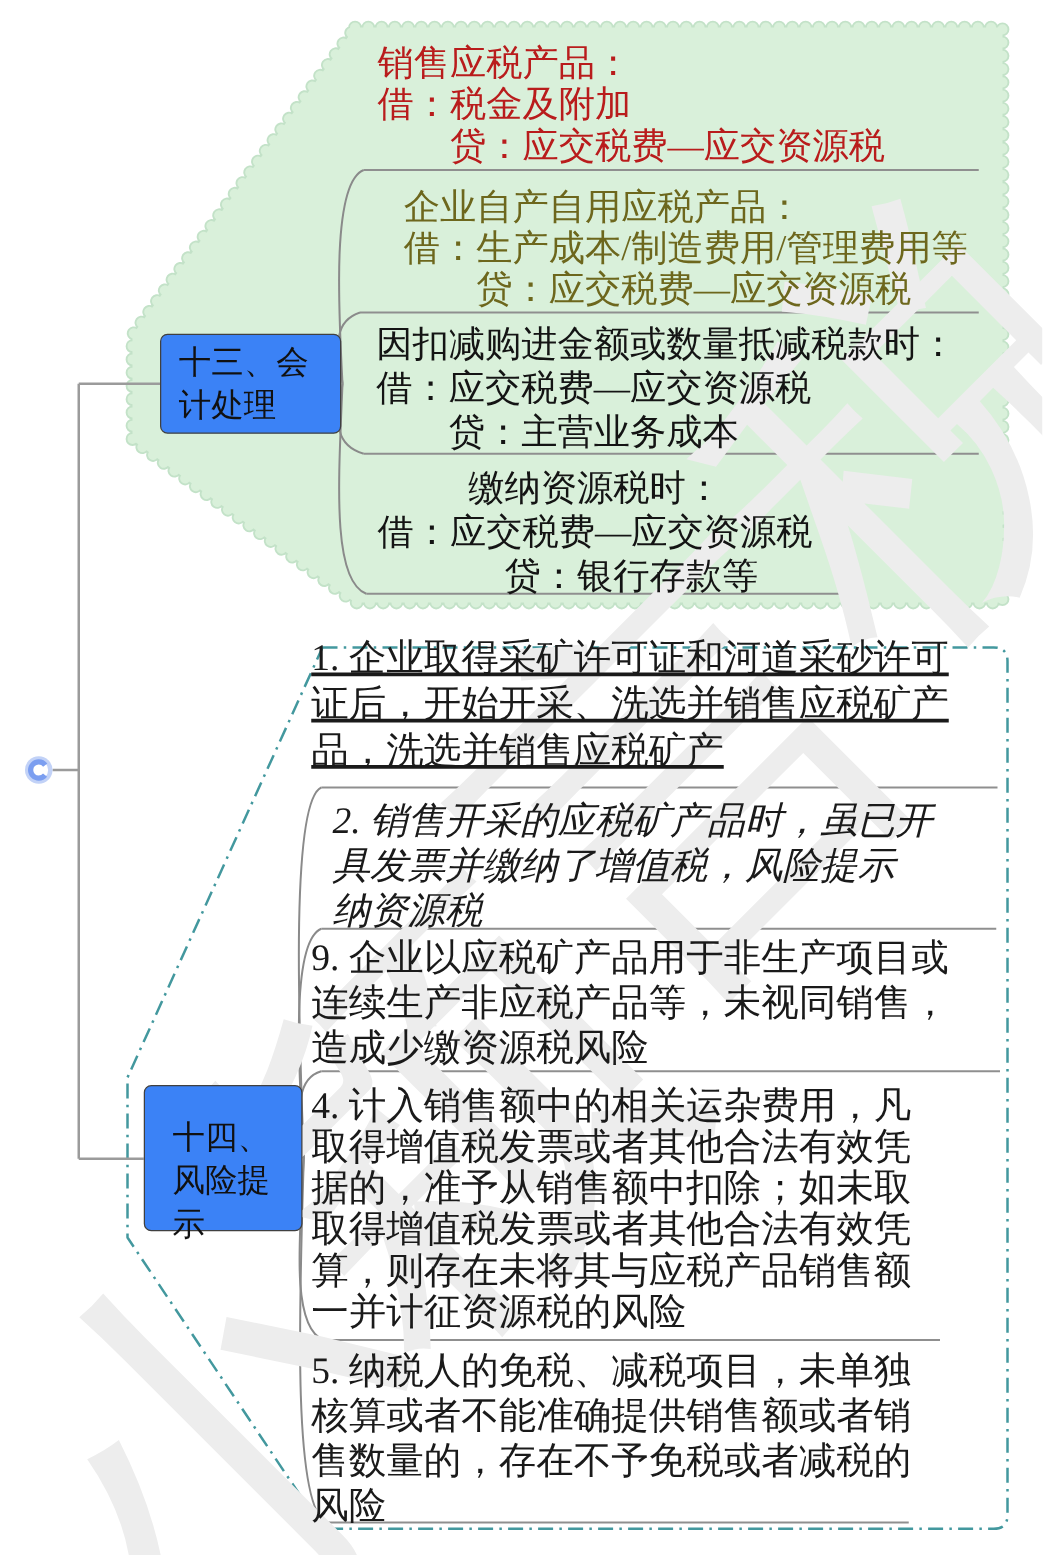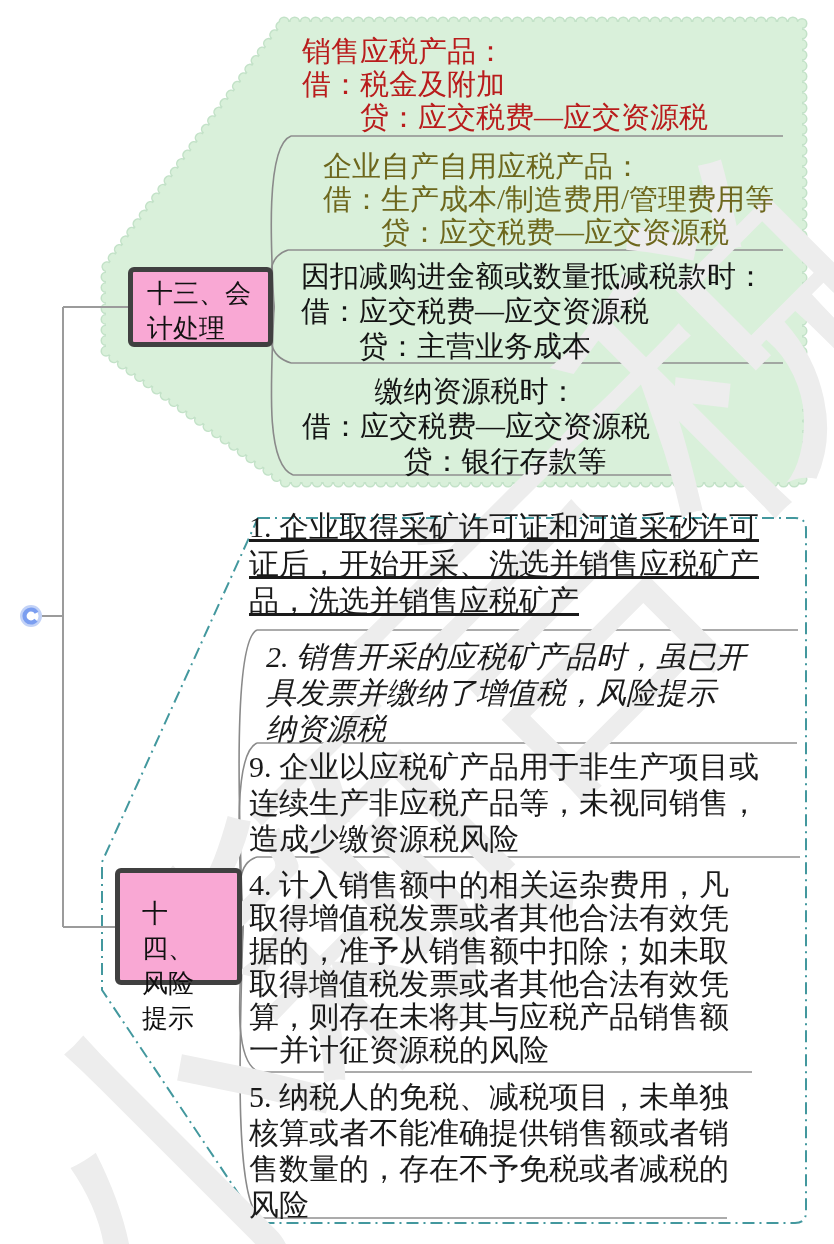--- a/index.html
+++ b/index.html
@@ -11,21 +11,21 @@
            transform:rotate(-45deg);font-family:"Liberation Serif", serif;z-index:2;}
   
   .topic{position:absolute;white-space:nowrap;z-index:5;}
   .topic .ln{white-space:pre;}
   .g-item{font-size:29px;}
   .r-item{font-size:30px;color:#1a1a1a;}
   .t1{color:#b91c1c;}
   .t2{color:#6d671d;margin-left:24px;}
   .t34{color:#141414;}
   
-  .node{position:absolute;background:#f9a8d4;border:5px solid #404040;border-radius:6px;
+  .node{position:absolute;background:#3b82f6;border:1px solid #404040;border-radius:6px;
         color:#111;box-sizing:border-box;z-index:6;font-size:26px;line-height:35px;
         word-break:break-all;}
   .node13{left:128px;top:267px;width:145px;height:80px;padding:4px 14px;line-height:35px;}
   .node14{left:115px;top:868px;width:127px;height:117px;padding:23px 22px;line-height:35px;}
 </style>
 </head>
 <body>
 
 <div class="canvas">
 

